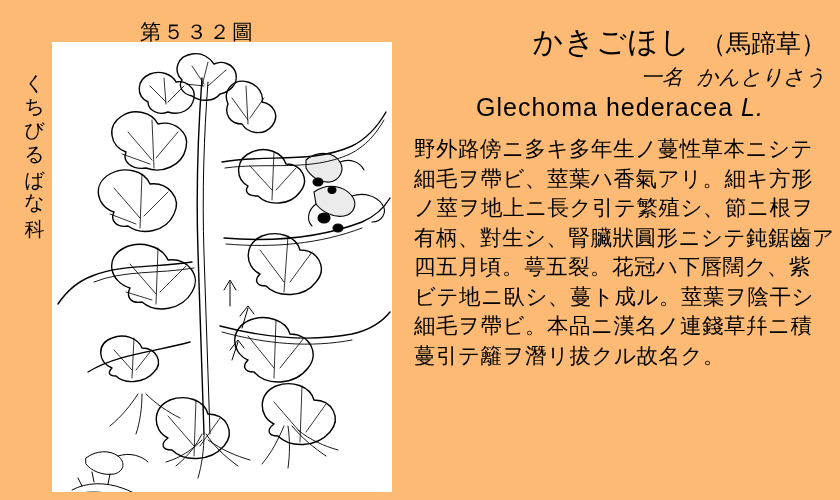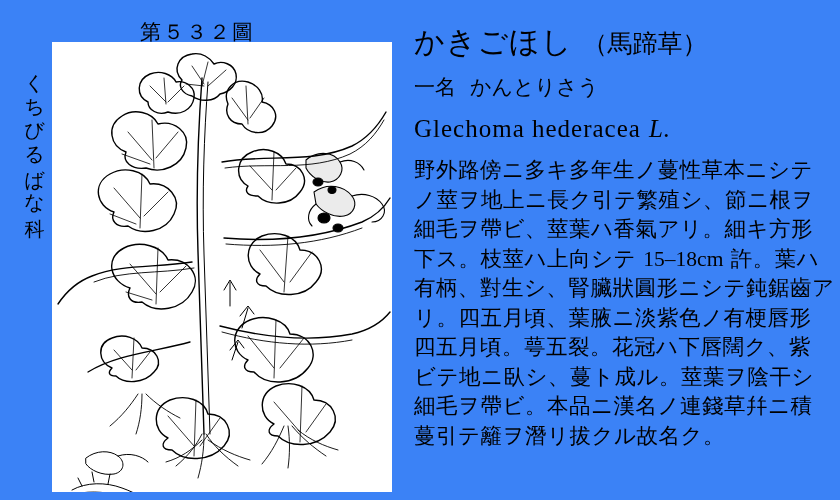--- a/index.html
+++ b/index.html
@@ -11,21 +11,21 @@
     width: 840px;
     height: 500px;
     font-family: "Liberation Serif", "DejaVu Serif", serif;
     color: #000000;
     overflow: hidden;
   }
   #page {
     position: relative;
     width: 840px;
     height: 500px;
-    background: #3b82f6;
+    background: #fdba74;
     box-sizing: border-box;
   }
 
   
   #plate-panel {
     position: absolute;
     left: 0;
     top: 0;
     width: 400px;
     height: 500px;
@@ -63,46 +63,47 @@
   #text-panel {
     position: absolute;
     left: 404px;
     top: 0;
     width: 436px;
     height: 500px;
     padding: 10px 14px 0 10px;
     box-sizing: border-box;
   }
   #title-row {
-    text-align: left;
+    text-align: right;
     margin-top: 12px;
     white-space: nowrap;
   }
   #common-name {
     font-size: 30px;
     font-family: "DejaVu Serif", serif;
     letter-spacing: 1px;
   }
   #kanji-name {
     font-size: 25px;
     font-family: "DejaVu Serif", serif;
     margin-left: 10px;
   }
   #alias-row {
-    text-align: left;
-    margin-top: 10px;
+    text-align: right;
     font-size: 21px;
     font-family: "DejaVu Serif", serif;
     white-space: nowrap;
+    font-style: italic;
   }
   #alias-label { margin-right: 14px; }
   #sci-row {
-    margin-top: 14px;
+    text-align: center;
+    margin-top: 2px;
     font-size: 25px;
-    font-family: Liberation Serif, serif;
+    font-family: Liberation Sans, sans-serif;
     letter-spacing: 1px;
     white-space: nowrap;
   }
   #sci-author { font-style: italic; margin-left: 8px; }
 
   #body-text {
     margin-top: 12px;
     font-size: 21.5px;
     line-height: 1.40;
     font-family: "DejaVu Serif", serif;
@@ -268,25 +269,23 @@
     <div id="alias-row">
       <span id="alias-label">一名</span><span id="alias-name">かんとりさう</span>
     </div>
 
     <div id="sci-row">
       <span id="sci-name">Glechoma hederacea</span><span id="sci-author">L.</span>
     </div>
 
     <div id="body-text">
         <div class="line">野外路傍ニ多キ多年生ノ蔓性草本ニシテ</div>
+        <div class="line">細毛ヲ帶ビ、莖葉ハ香氣アリ。細キ方形</div>
         <div class="line">ノ莖ヲ地上ニ長ク引テ繁殖シ、節ニ根ヲ</div>
-        <div class="line">細毛ヲ帶ビ、莖葉ハ香氣アリ。細キ方形</div>
-        <div class="line">下ス。枝莖ハ上向シテ <span class="lat">15–18cm</span> 許。葉ハ</div>
         <div class="line">有柄、對生シ、腎臟狀圓形ニシテ鈍鋸齒ア</div>
-        <div class="line">リ。四五月頃、葉腋ニ淡紫色ノ有梗唇形</div>
         <div class="line">四五月頃。萼五裂。花冠ハ下唇闊ク、紫</div>
         <div class="line">ビテ地ニ臥シ、蔓ト成ル。莖葉ヲ陰干シ</div>
         <div class="line">細毛ヲ帶ビ。本品ニ漢名ノ連錢草幷ニ積</div>
         <div class="line">蔓引テ籬ヲ潛リ拔クル故名ク。</div>
       </div>
   </div>
 
 </div>
 
 </body></html>

